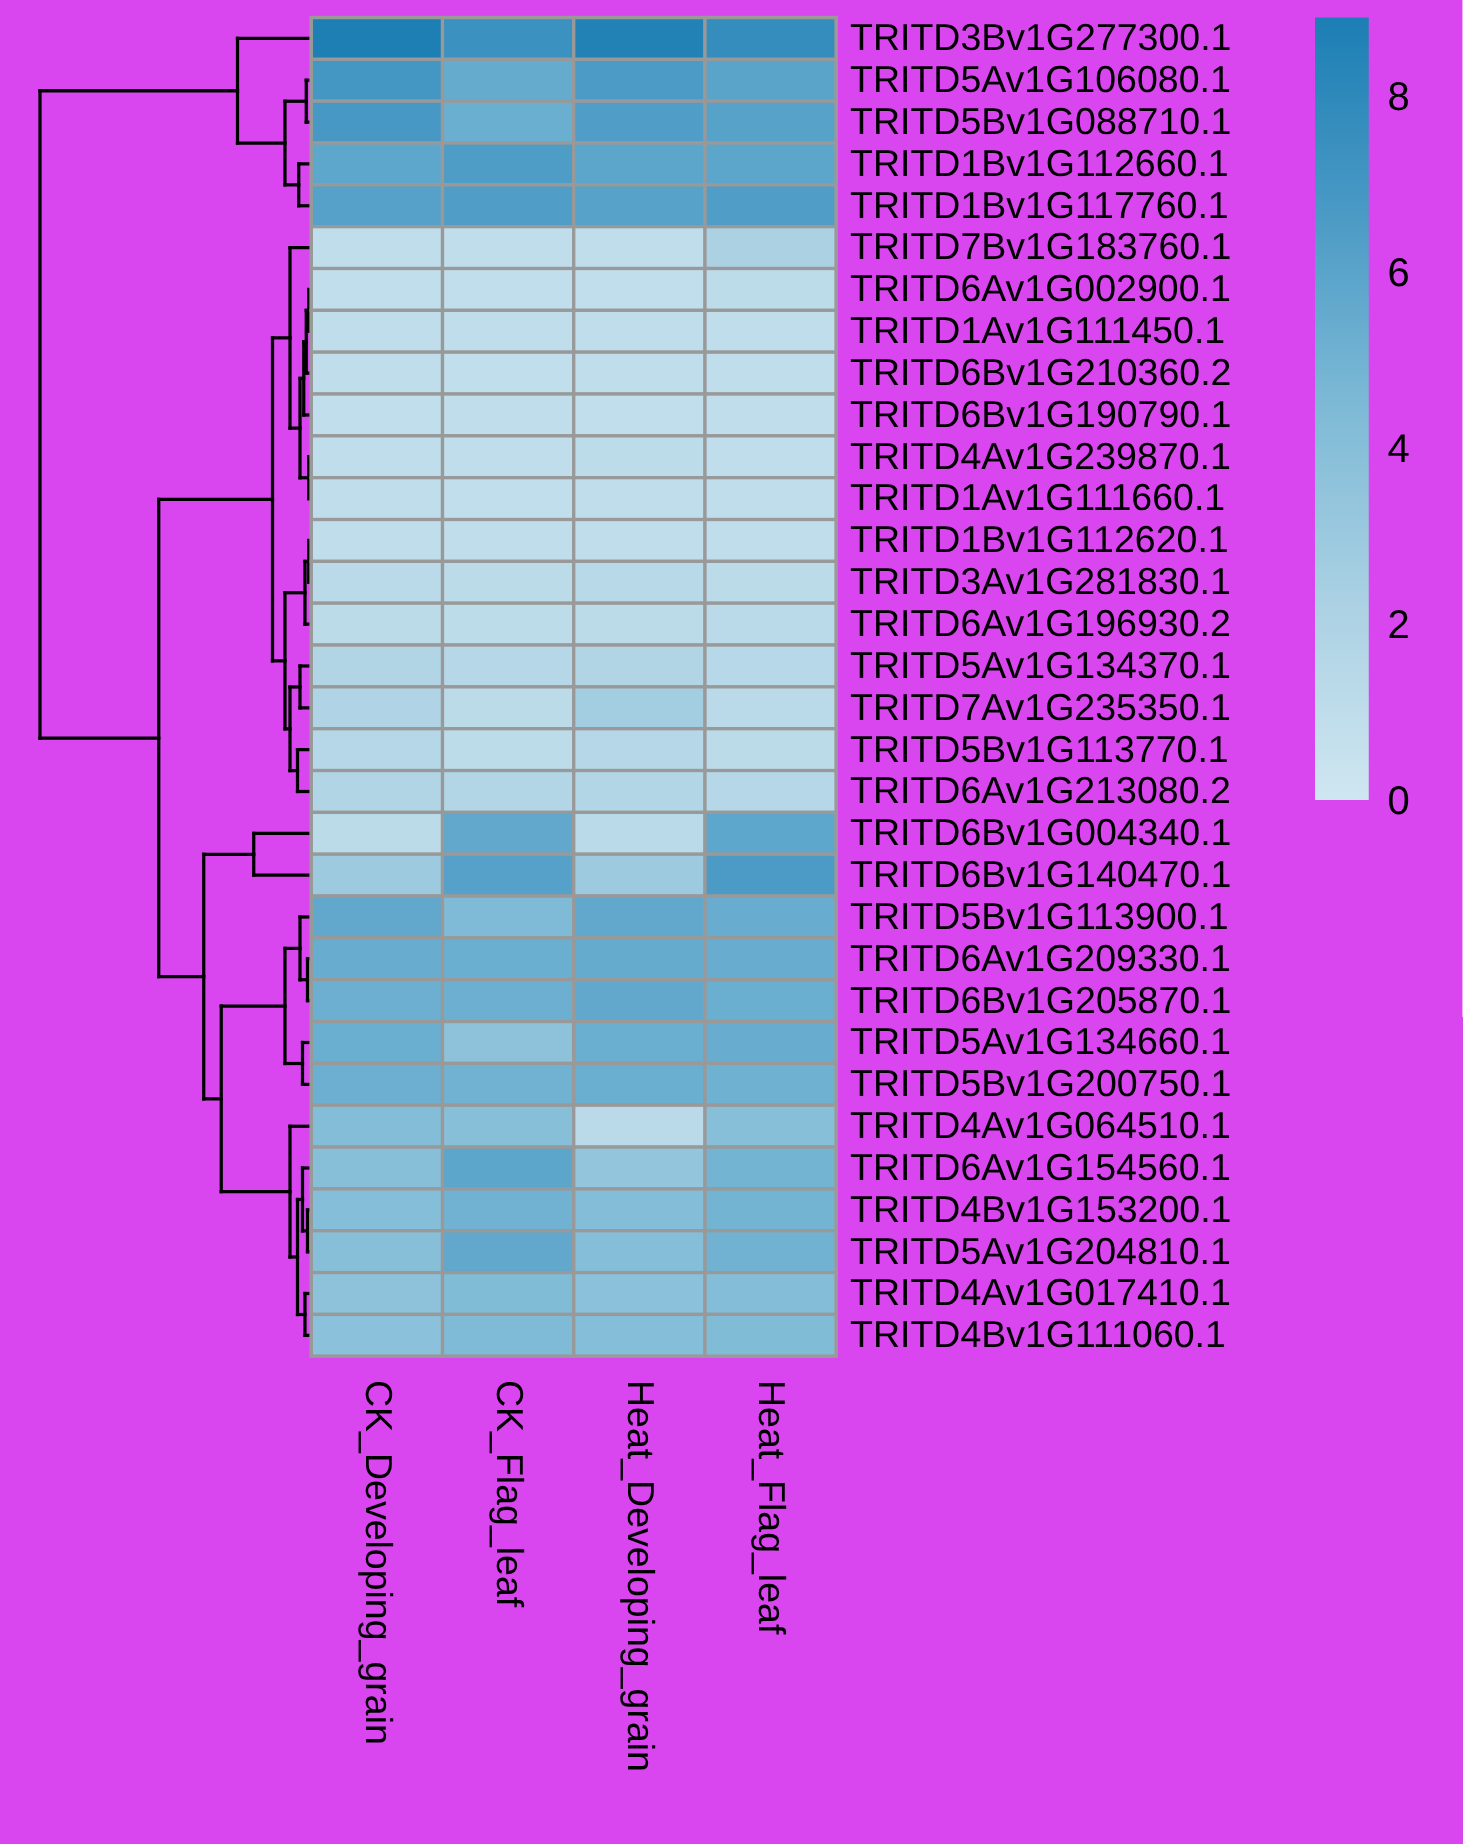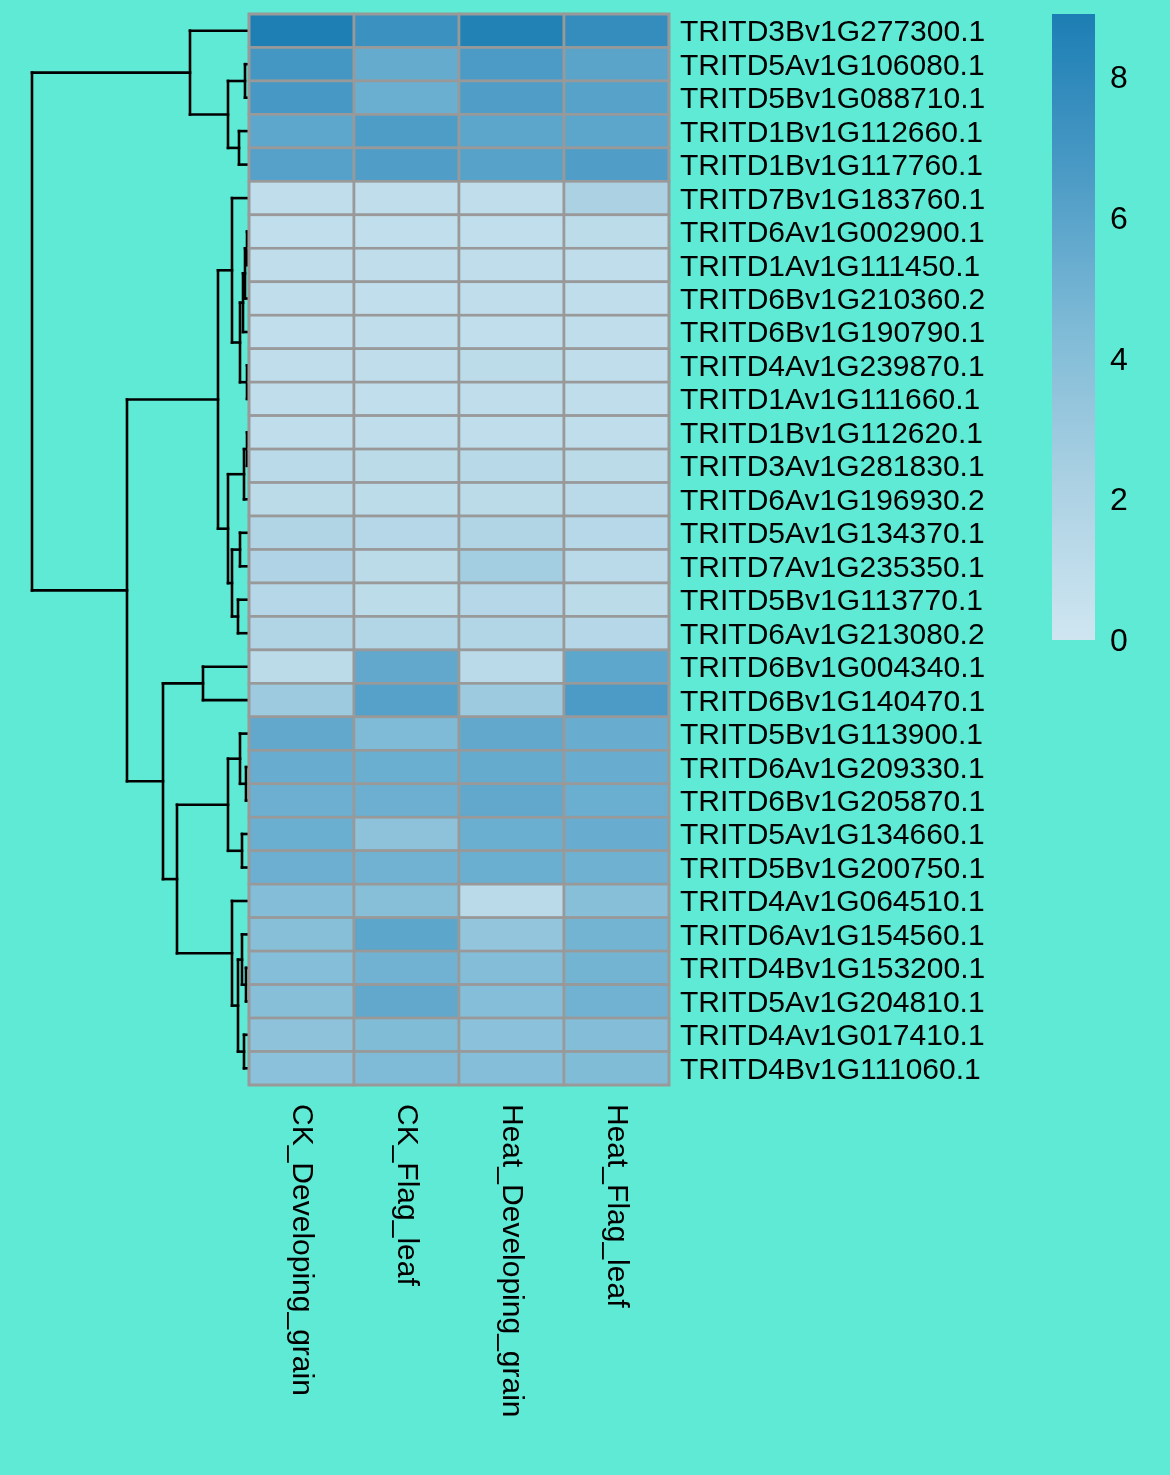--- a/index.html
+++ b/index.html
@@ -1,16 +1,16 @@
 <!DOCTYPE html>
 <html><head>
 <meta charset="utf-8">
 <style>
   html,body{margin:0;padding:0;background:#ffffff;}
-  .stage{position:relative;width:1170px;height:1475px;background:#5eead4;overflow:hidden;
+  .stage{position:relative;width:1170px;height:1475px;background:#d946ef;overflow:hidden;
          font-family:"Liberation Sans", sans-serif;text-align:center;}
   svg text{font-family:"Liberation Sans", sans-serif;fill:#000;}
 </style>
 </head>
 <body>
 
 <div class="stage">
   <svg id="plot" width="1170" height="1475" viewBox="0 0 1170 1475">
     <defs>
       <linearGradient id="cbgrad" x1="0" y1="0" x2="0" y2="1">

